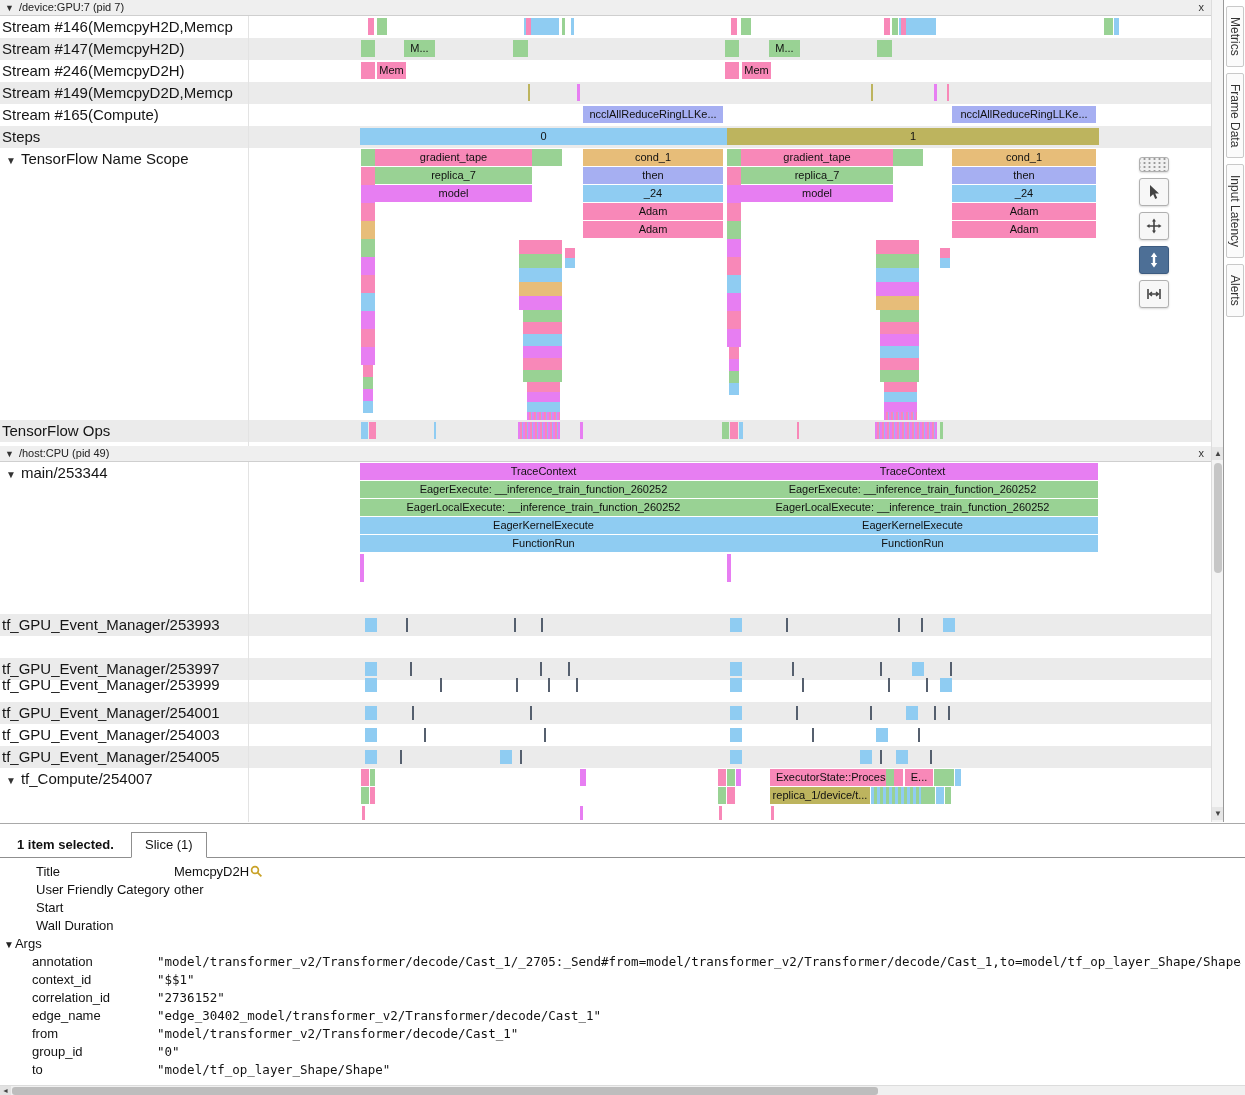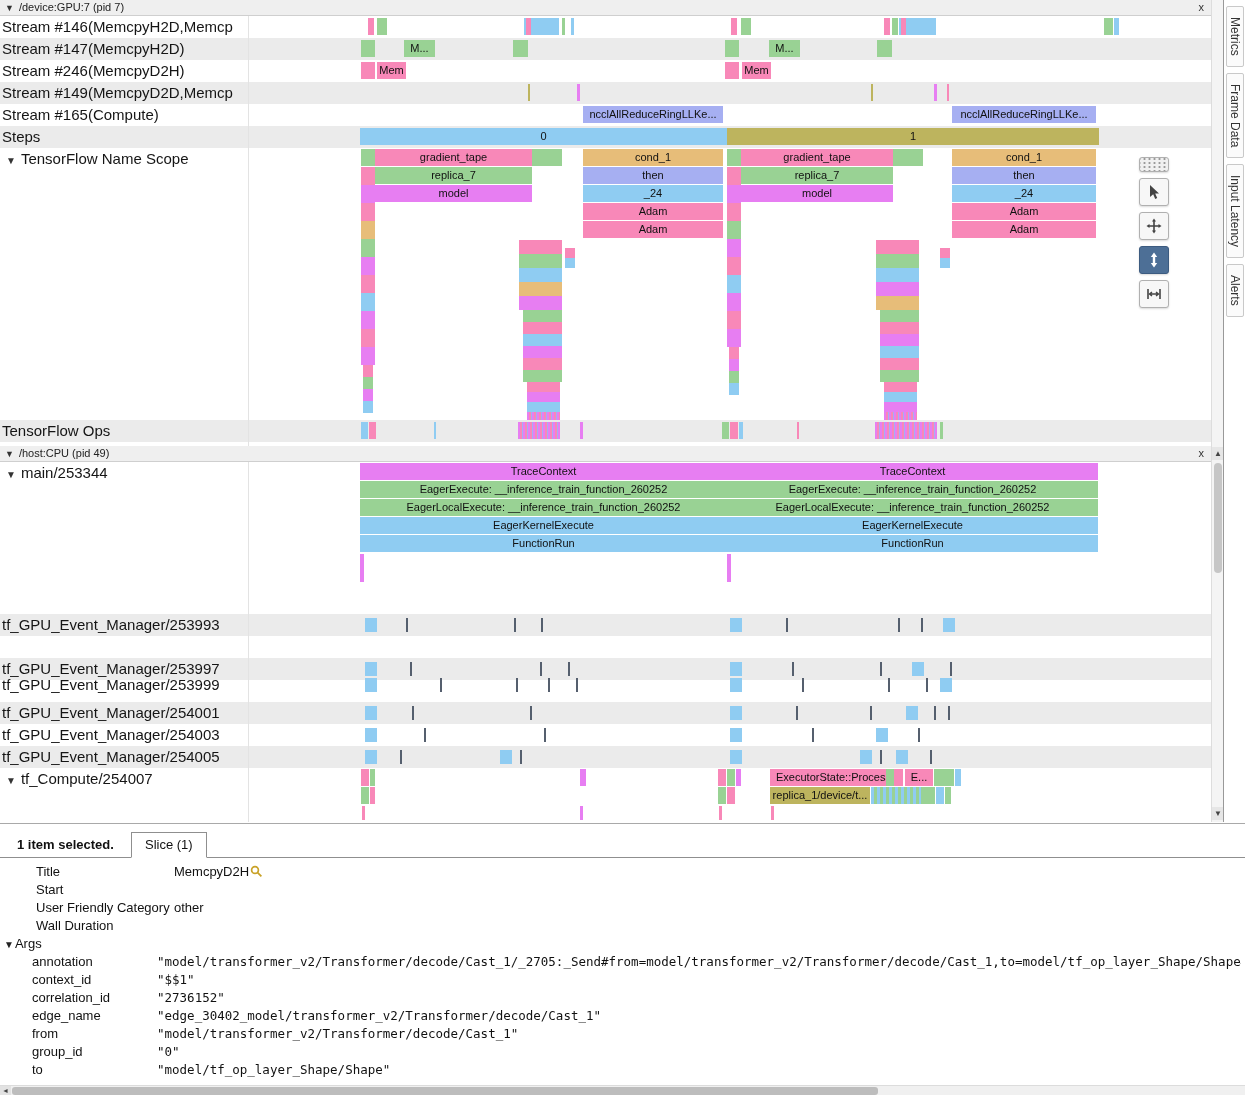--- a/index.html
+++ b/index.html
@@ -397,26 +397,26 @@
     <div id="fields">
         <div class="detail-row">
           <span class="d-label">Title</span>
           <span class="d-value">MemcpyD2H</span>
           <span class="mag"><svg width="13" height="13" viewBox="0 0 13 13">
               <circle cx="5" cy="5" r="3.4" fill="none" stroke="#c9a227" stroke-width="1.7"></circle>
               <line x1="7.6" y1="7.6" x2="11.4" y2="11.4" stroke="#c9a227" stroke-width="1.8"></line>
             </svg></span>
         </div>
         <div class="detail-row">
+          <span class="d-label">User Friendly Category</span>
+          <span class="d-value">other</span>
+        </div>
+        <div class="detail-row">
           <span class="d-label">Start</span>
           <span class="d-value"></span>
-        </div>
-        <div class="detail-row">
-          <span class="d-label">User Friendly Category</span>
-          <span class="d-value">other</span>
         </div>
         <div class="detail-row">
           <span class="d-label">Wall Duration</span>
           <span class="d-value"></span>
         </div>
       </div>
     <div class="args-hdr">
       <span class="expander2">▼</span><span>Args</span>
     </div>
     <div id="args">

